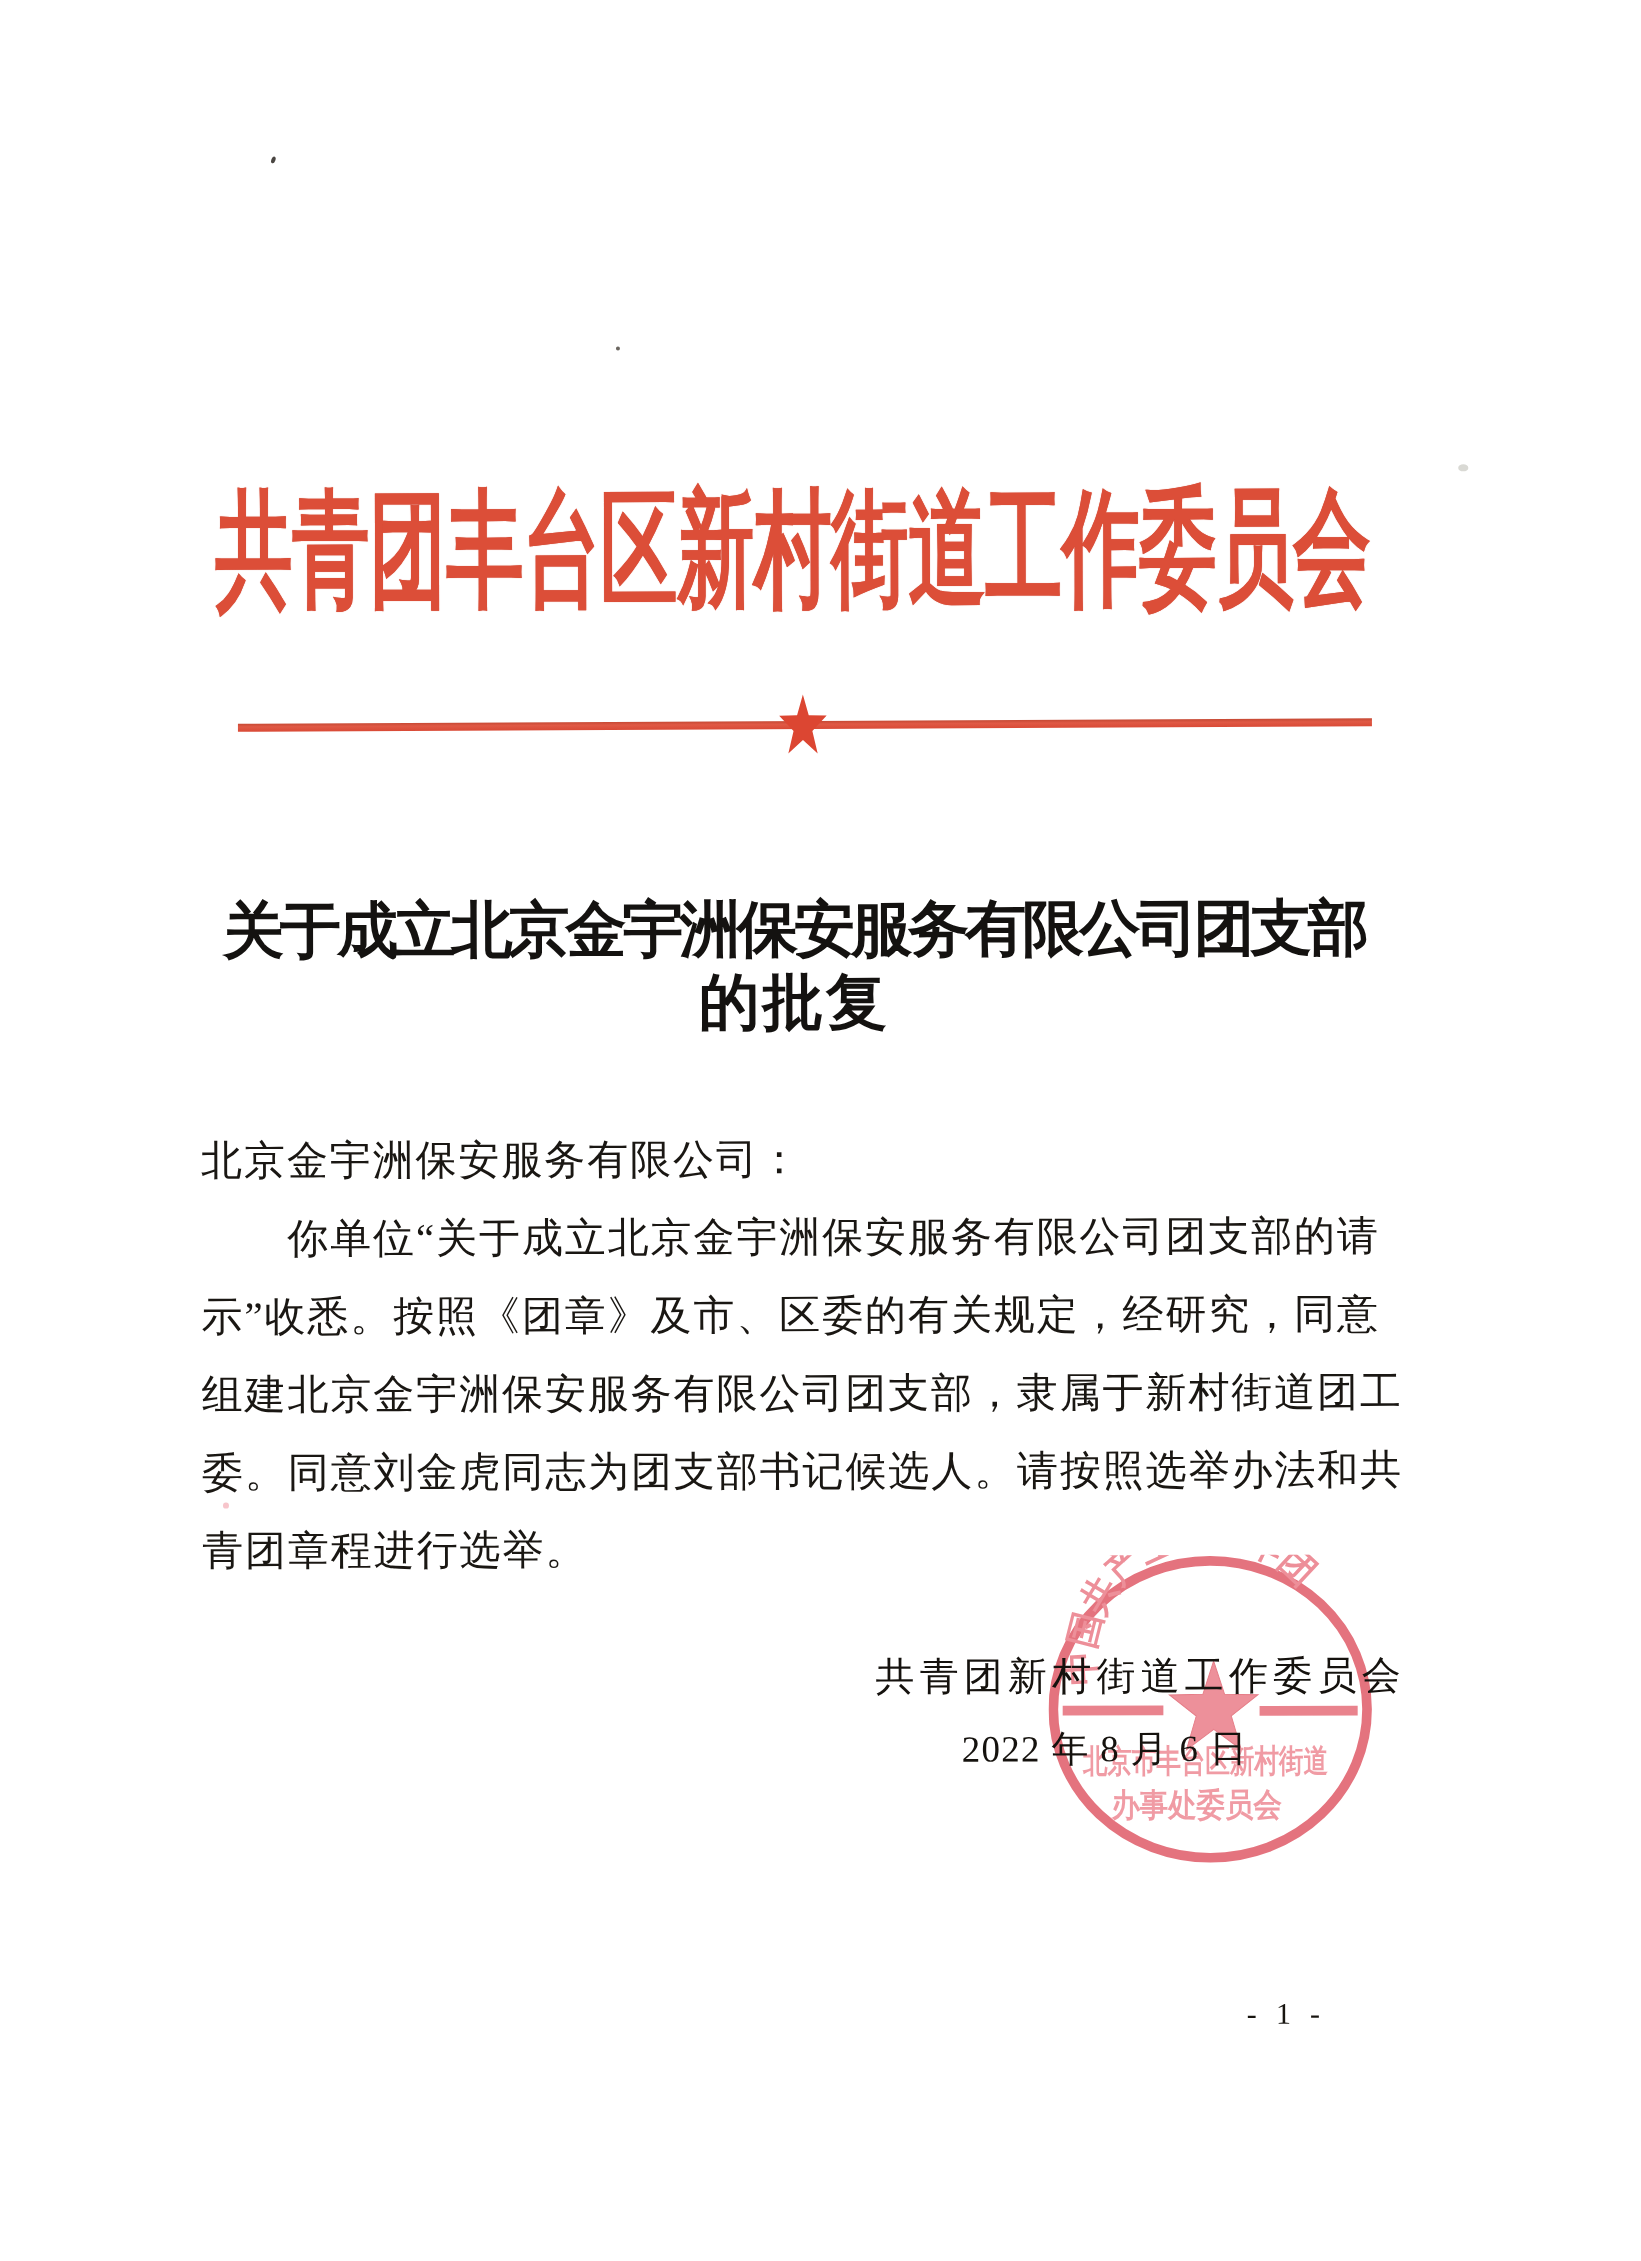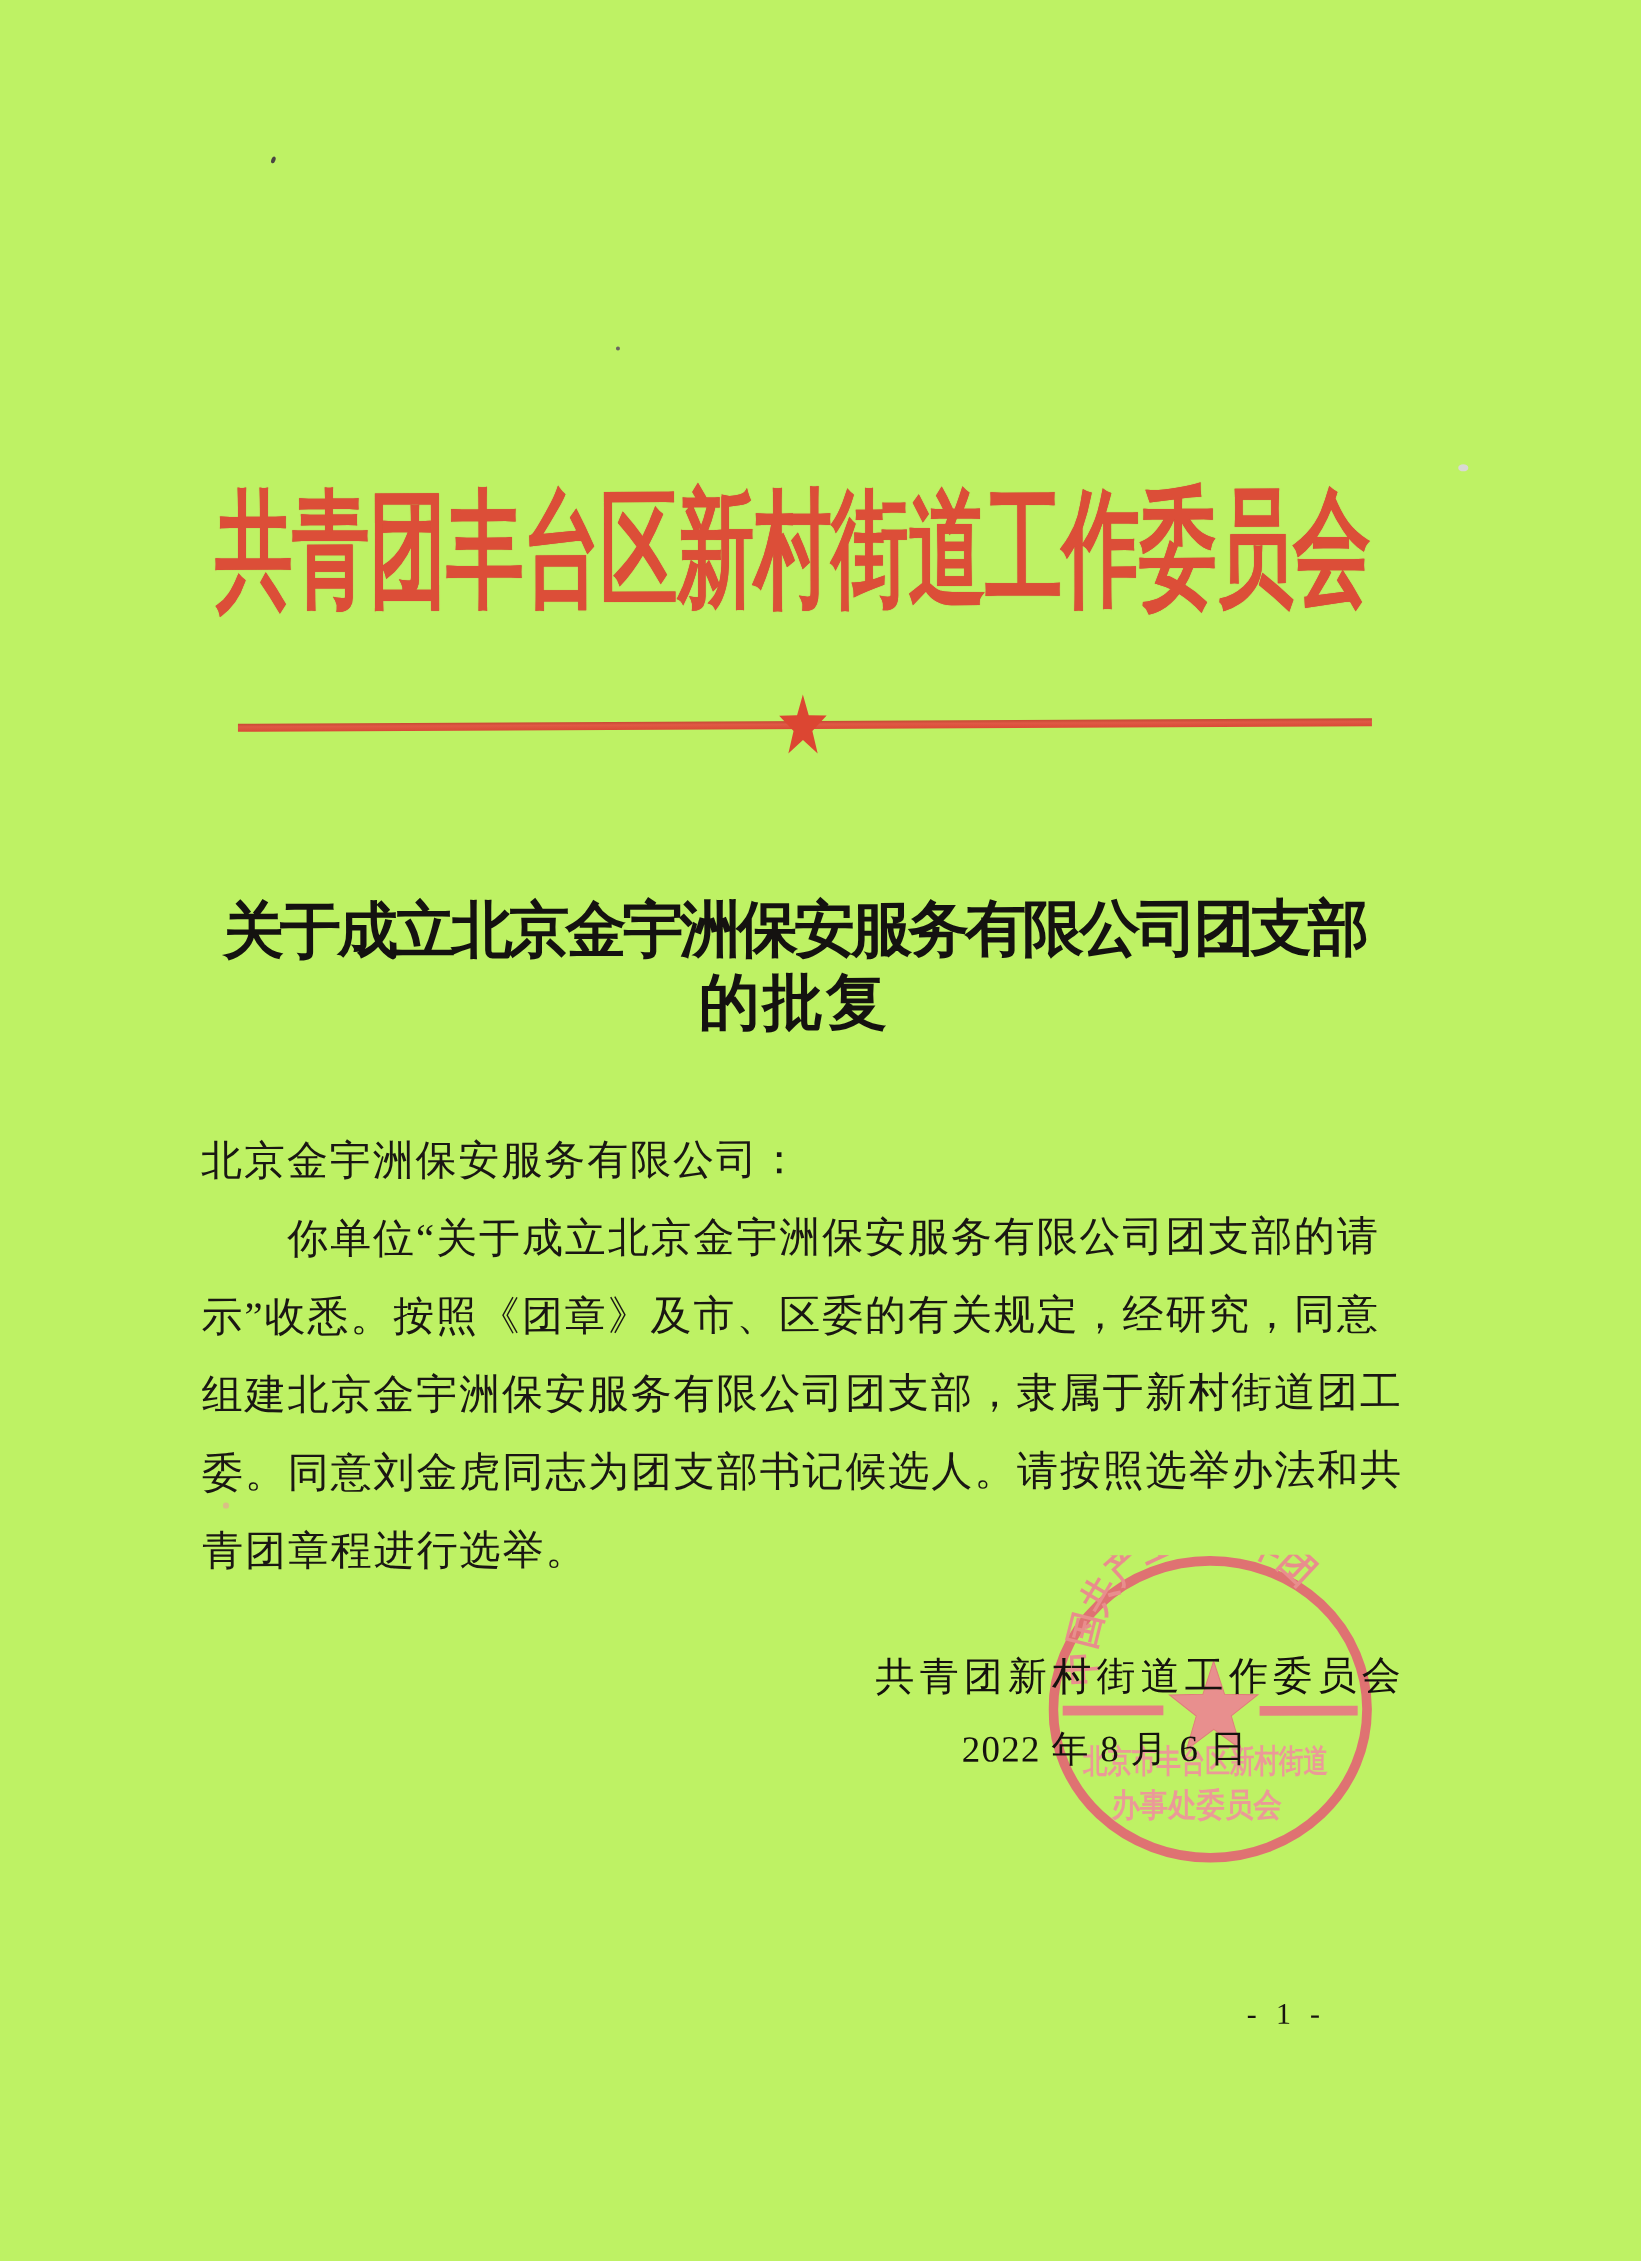--- a/index.html
+++ b/index.html
@@ -1,19 +1,19 @@
 <!DOCTYPE html>
 <html style="font-size:10.3px"><head>
 <meta charset="utf-8">
 <style>
   html,body{margin:0;padding:0;background:#e8e8e6;}
   .page{
     position:relative;
     width:1642px;height:2261px;
-    background:#bef264;
+    background:#ffffff;
     overflow:hidden;
     font-family:"Liberation Serif","DejaVu Serif",serif;
     color:#1a1713;
   }
   .content{
     position:absolute;inset:0;
     transform:rotate(-0.15deg);
     transform-origin:50% 50%;
   }
   

